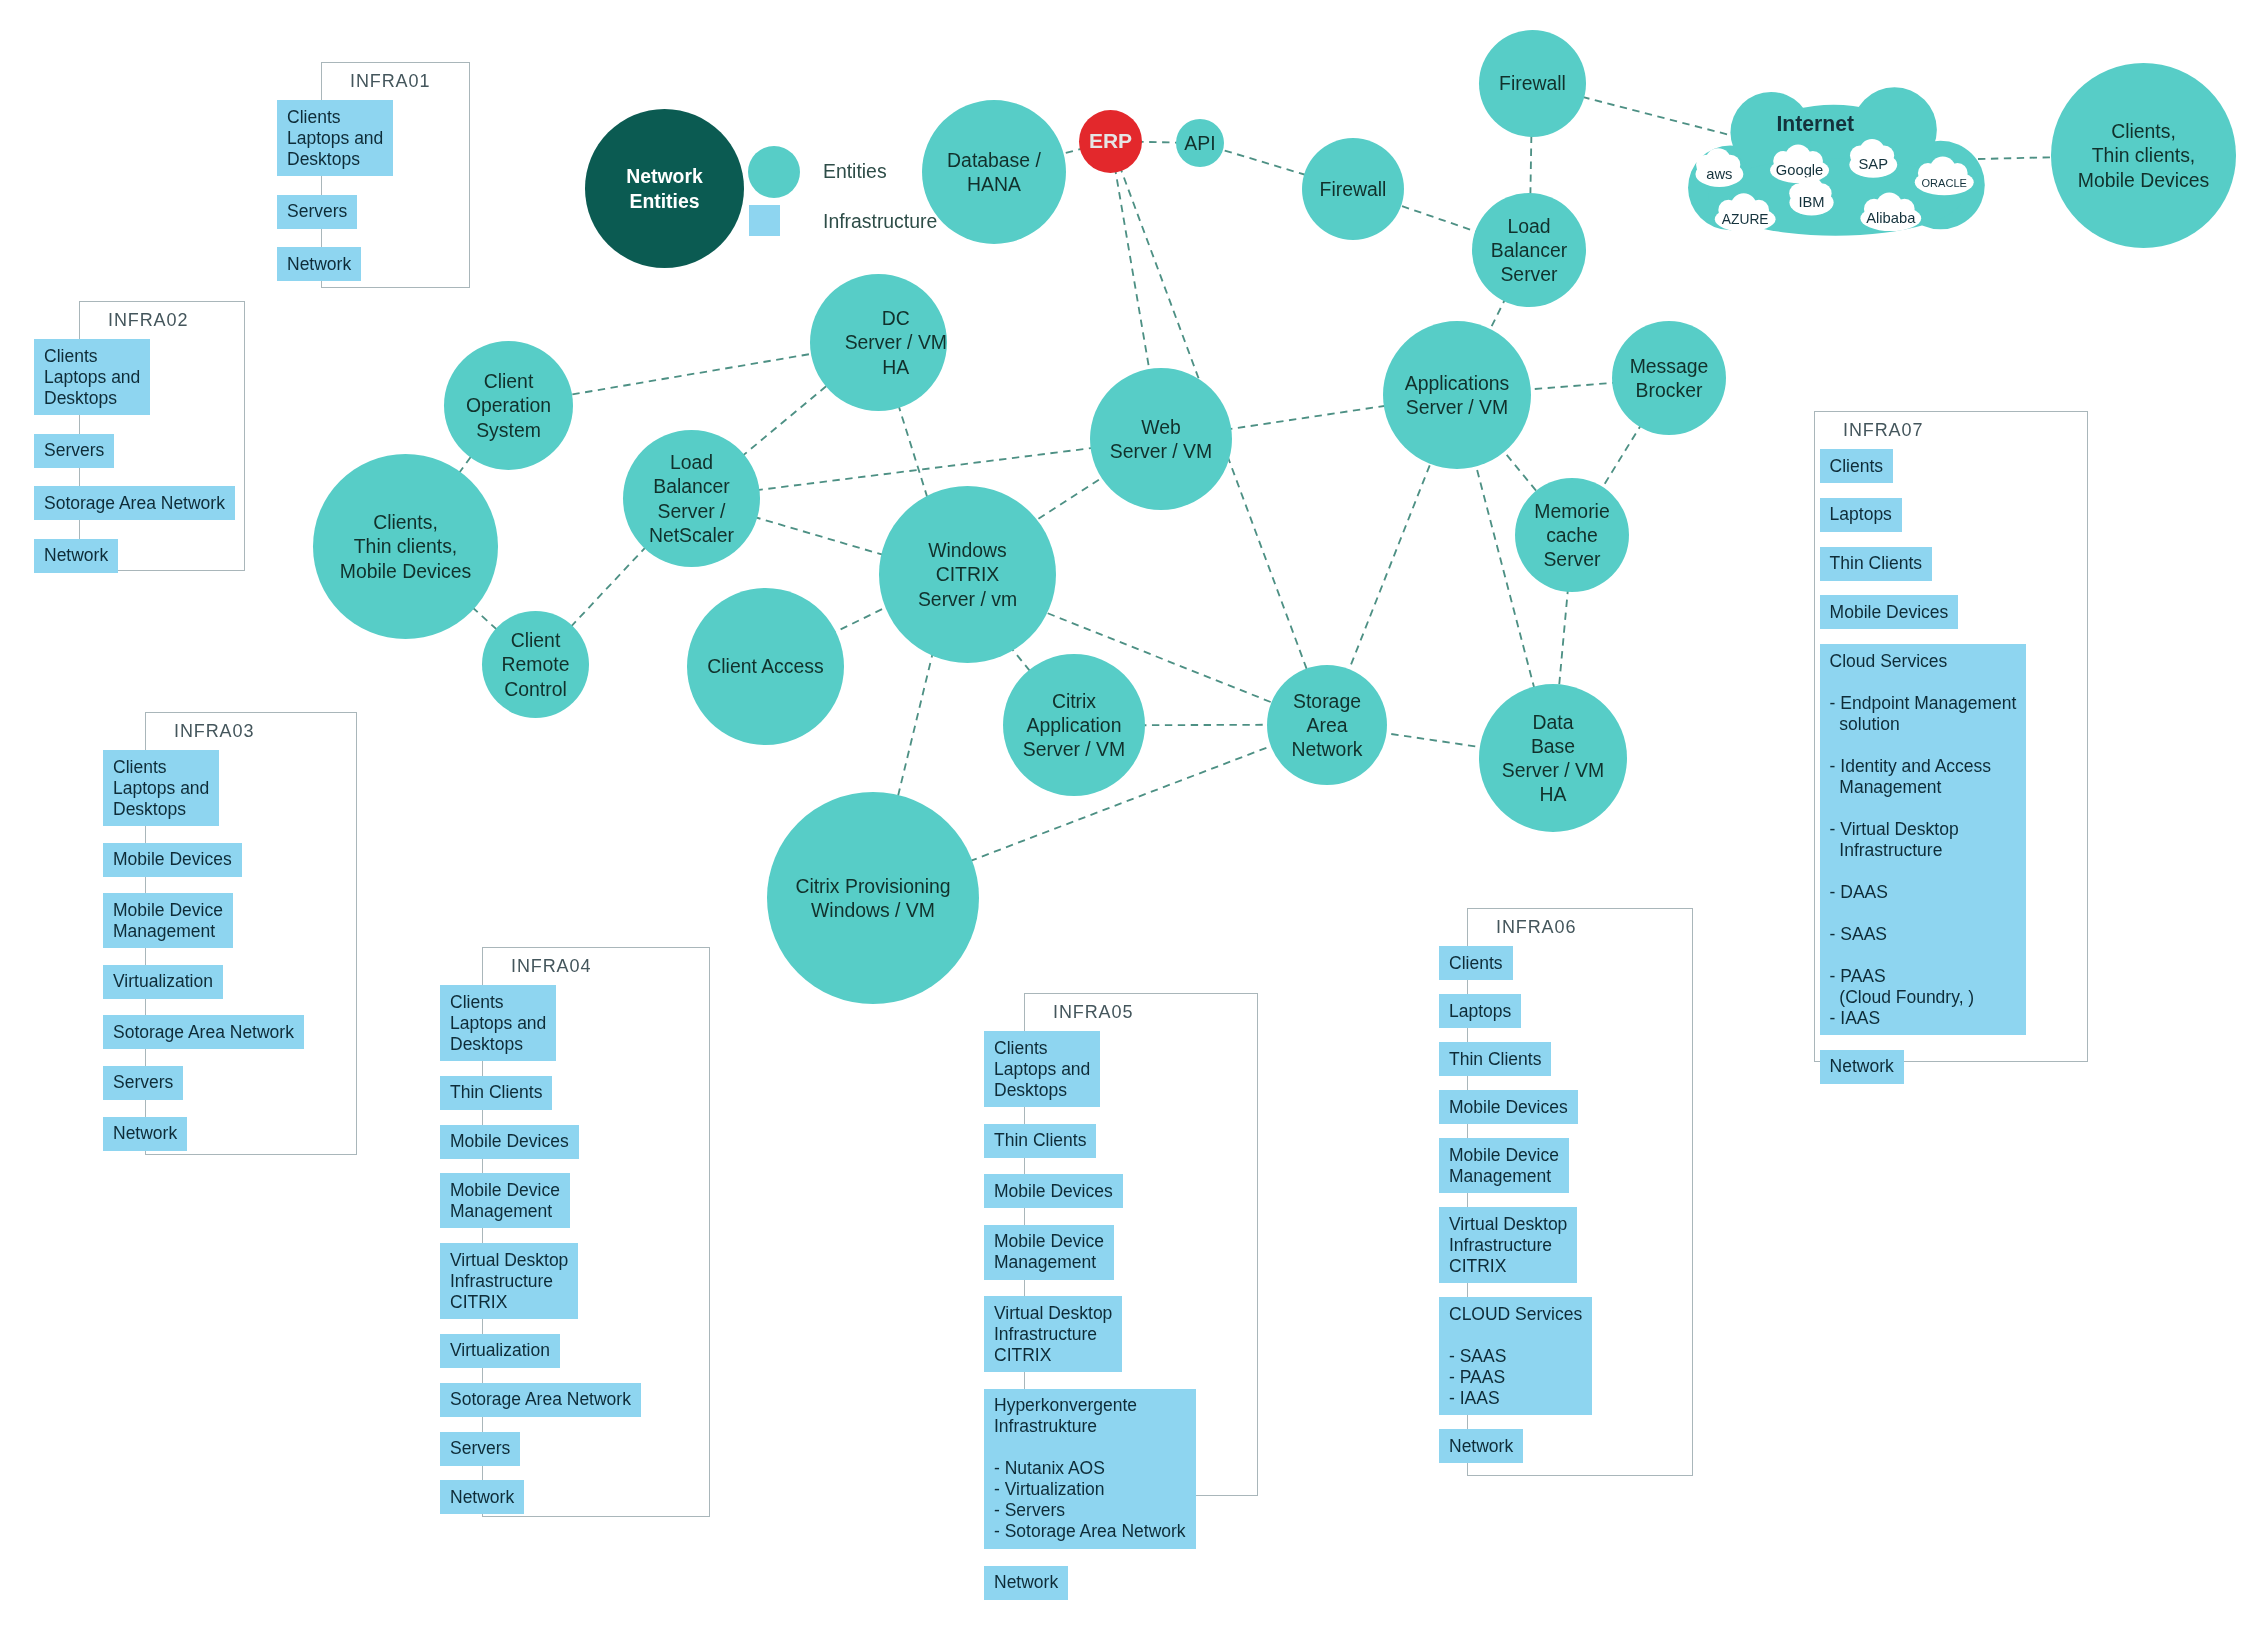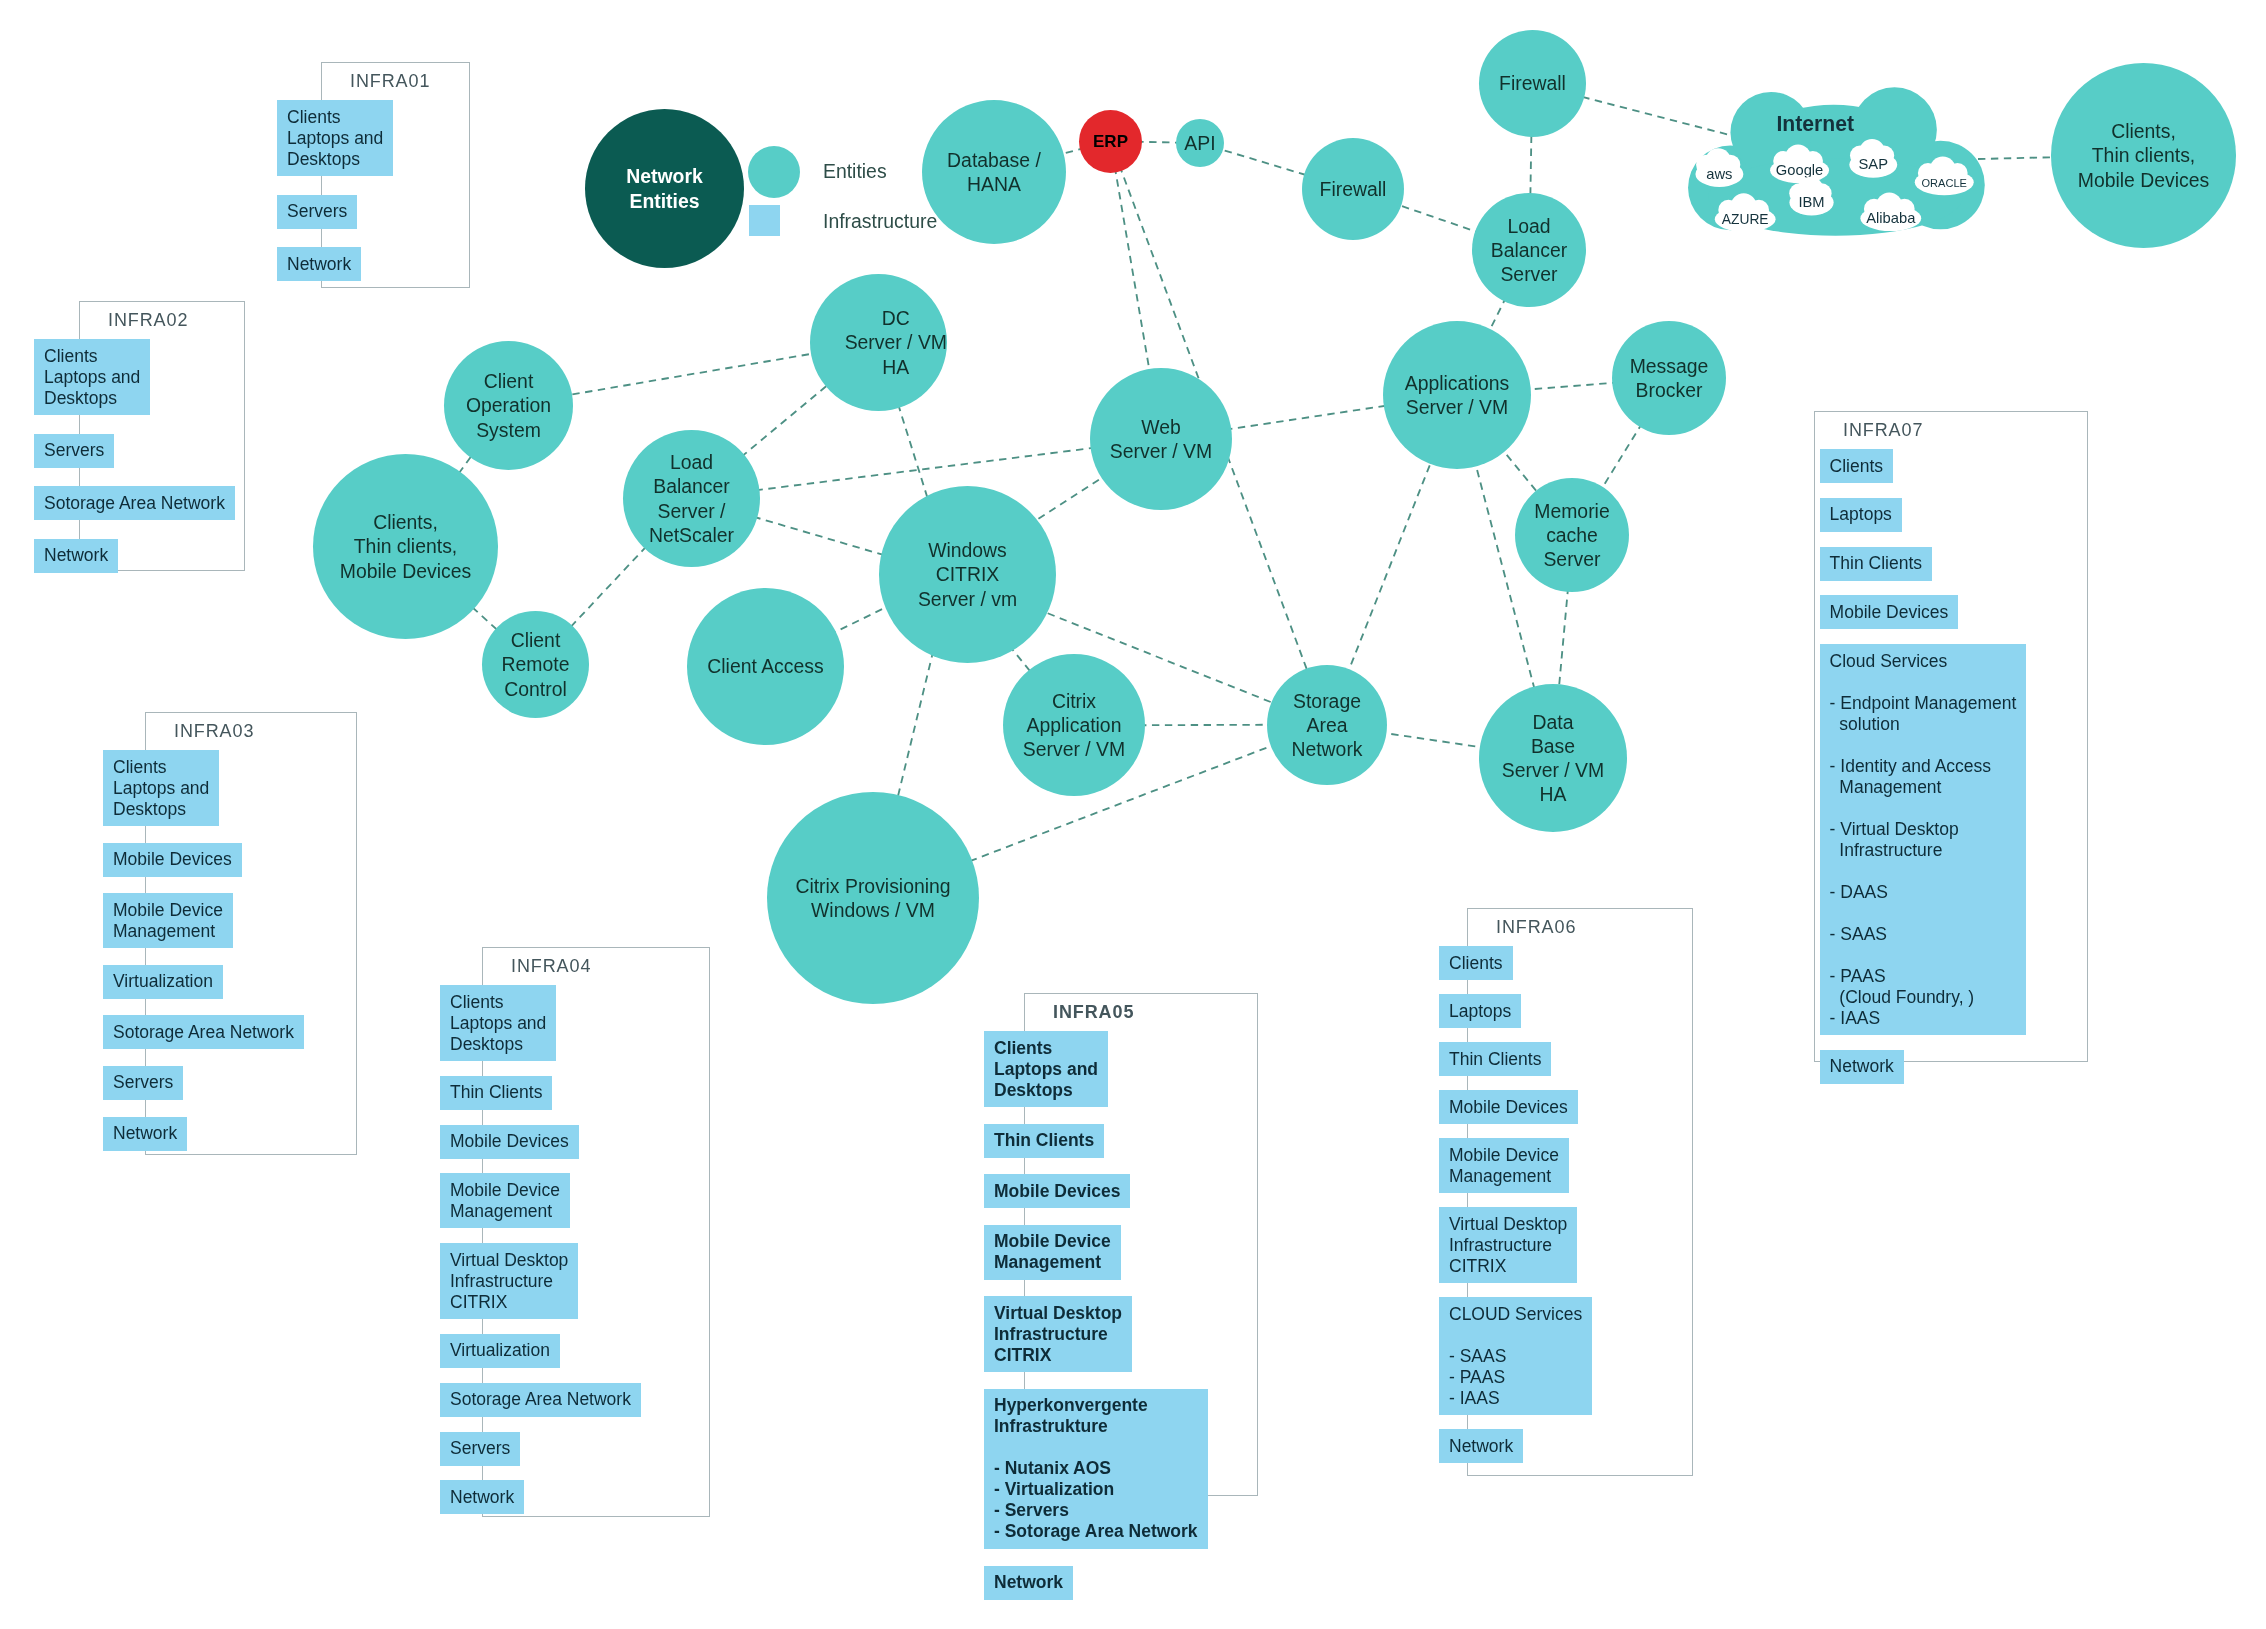--- a/index.html
+++ b/index.html
@@ -9,21 +9,21 @@
 
   #edges-layer { position:absolute; left:0; top:0; width:2267px; height:1630px; z-index:0; }
   #edges-layer line { stroke:var(--edge); stroke-width:2; stroke-dasharray:8 6; opacity:.85; }
 
   .node { position:absolute; z-index:2; border-radius:50%;
           display:flex; align-items:center; justify-content:center;
           text-align:center; white-space:pre; line-height:1.25;
           font-size:19.4px; color:#11312c; }
   .node.entity { background:var(--entity); }
   .node.dark   { background:var(--dark); color:#ffffff; font-weight:bold; }
-  .node.erp    { background:var(--erp); color:#000000; font-weight:bold; font-size:17px; }
+  .node.erp    { background:var(--erp); color:#e5e5e5; font-weight:bold; font-size:21px; }
 
   .legend-dot { position:absolute; z-index:2; border-radius:50%; background:var(--entity); }
   .legend-square { position:absolute; z-index:2; background:var(--infrastructure); }
   .legend-text { position:absolute; z-index:2; font-size:19.4px; color:#2e4d48; }
 
   .infra-box { position:absolute; z-index:1; border:1.8px solid #a9b6ba; background:transparent; }
   .infra-label { position:absolute; top:8.3px; left:28px; font-size:18px; color:#44565c; letter-spacing:0.9px; }
   .infra-items { position:absolute; top:37px; display:flex; flex-direction:column; align-items:flex-start; }
   .infra-item { background:var(--infrastructure); padding:6.5px 10px; font-size:17.5px;
                 line-height:1.2; white-space:pre; color:#0e2c38; }
@@ -245,21 +245,21 @@
 Management</div>
         <div class="infra-item">Virtual Desktop
 Infrastructure
 CITRIX</div>
         <div class="infra-item">Virtualization</div>
         <div class="infra-item">Sotorage Area Network</div>
         <div class="infra-item">Servers</div>
         <div class="infra-item">Network</div>
       </div>
     </div>
-    <div class="infra-box" style="left: 1024px; top: 993px; width: 234px; height: 503px; font-weight: bold;">
+    <div class="infra-box" style="left: 1024px; top: 993px; width: 234px; height: 503px;">
       <div class="infra-label">INFRA05</div>
       <div class="infra-items" style="left: -41px; gap: 16.6px;">
         <div class="infra-item">Clients
 Laptops and
 Desktops</div>
         <div class="infra-item">Thin Clients</div>
         <div class="infra-item">Mobile Devices</div>
         <div class="infra-item">Mobile Device
 Management</div>
         <div class="infra-item">Virtual Desktop

